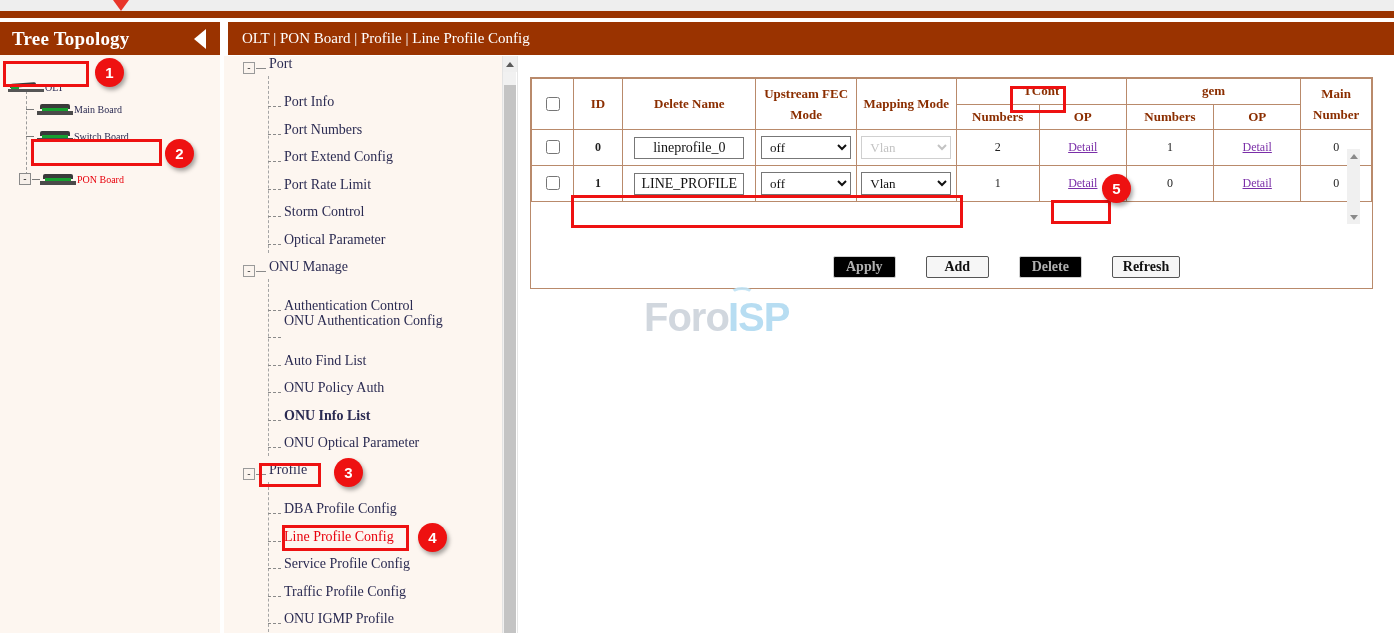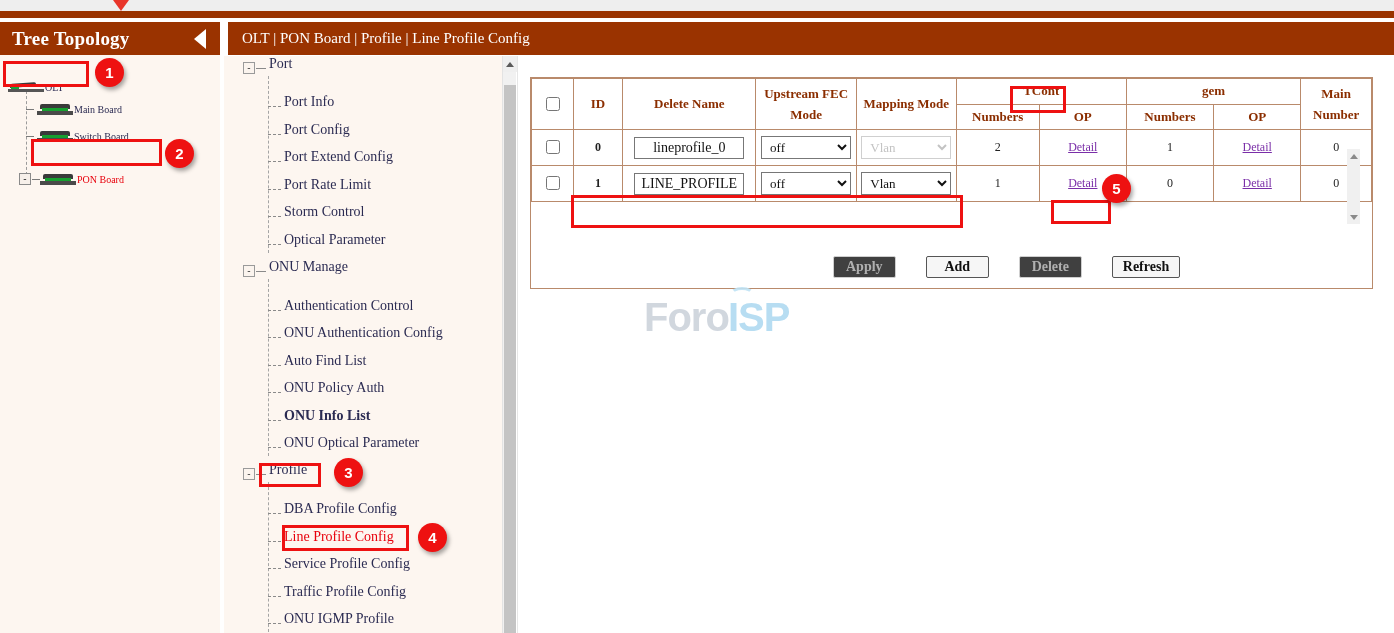--- a/index.html
+++ b/index.html
@@ -93,21 +93,21 @@
   .tscroll .a { position:absolute; left:0; width:13px; height:12px; display:flex; align-items:center; justify-content:center; }
   .tscroll .a.top { top:1px; } .tscroll .a.bot { bottom:1px; }
   .tri-up-s { width:0;height:0;border-left:4px solid transparent;border-right:4px solid transparent;border-bottom:5px solid #8a8a8a; }
   .tri-dn-s { width:0;height:0;border-left:4px solid transparent;border-right:4px solid transparent;border-top:5px solid #8a8a8a; }
 
   
   .btn-row { position:absolute; left:12px; top:200px; width:843px; display:flex; justify-content:center; gap:30px; padding-left:110px; }
   .btn { min-width:63px; height:22px; border:1px solid #555; background:#f6f6f6; font-size:14px;
     font-family:"Liberation Serif", serif; font-weight:bold; color:#111; cursor:pointer; padding:0 10px;
     border-radius:2px; }
-  .btn.disabled { color:#b0b0b0; border:1px solid #cfcfcf; background:#404040; cursor:default; }
+  .btn.disabled { color:#b0b0b0; border:1px solid #cfcfcf; background:#000000; cursor:default; }
 
   .attention { position:absolute; left:12px; top:253px; font-size:13px; font-family:"Liberation Serif", serif; color:#222; white-space:nowrap; }
   .attention .k { color:#f0a030; }
 
   
   .watermark { position:absolute; left:126px; top:233px; width:160px; height:48px; pointer-events:none; }
   .wm-foro { position:absolute; left:0; top:6px; font-size:40px; font-weight:bold; color:#9aa7b8; opacity:.45;
     font-family:"Liberation Sans", sans-serif; letter-spacing:-1px; }
   .wm-isp { position:absolute; left:84px; top:6px; font-size:40px; font-weight:bold; color:#9fd2ee; opacity:.75;
     font-family:"Liberation Sans", sans-serif; letter-spacing:-1px; }
@@ -192,39 +192,39 @@
     <div class="menu-list">
 
       <div class="mexp" style="left:19px; top:6px;">-</div>
       <div class="mdash" style="left:32px; top:12px; width:10px;"></div>
       <div class="mnode group" style="left:45px; top:0px;">Port</div>
       <div class="mvert" style="left:44px; top:20px; height:177px;"></div>
 
       <div class="mleaf-dash" style="left:44px; top:50px;"></div>
       <div class="mnode" style="left:60px; top:38px;text-align:right;">Port Info</div>
       <div class="mleaf-dash" style="left:44px; top:78px;"></div>
-      <div class="mnode" style="left:60px; top:66px;">Port Config</div>
+      <div class="mnode" style="left:60px; top:66px;">Port Numbers</div>
       <div class="mleaf-dash" style="left:44px; top:105px;"></div>
       <div class="mnode" style="left:60px; top:93px;">Port Extend Config</div>
       <div class="mleaf-dash" style="left:44px; top:133px;"></div>
       <div class="mnode" style="left:60px; top:121px;">Port Rate Limit</div>
       <div class="mleaf-dash" style="left:44px; top:160px;"></div>
       <div class="mnode" style="left:60px; top:148px;">Storm Control</div>
       <div class="mleaf-dash" style="left:44px; top:188px;"></div>
       <div class="mnode" style="left:60px; top:176px;">Optical Parameter</div>
 
       <div class="mexp" style="left:19px; top:209px;">-</div>
       <div class="mdash" style="left:32px; top:215px; width:10px;"></div>
       <div class="mnode group" style="left:45px; top:203px;">ONU Manage</div>
       <div class="mvert" style="left:44px; top:223px; height:177px;"></div>
 
       <div class="mleaf-dash" style="left:44px; top:254px;"></div>
       <div class="mnode" style="left:60px; top:242px;">Authentication Control</div>
       <div class="mleaf-dash" style="left:44px; top:281px;"></div>
-      <div class="mnode" style="left:60px; top:269px;">ONU Authentication Config</div>
+      <div class="mnode" style="left:60px; top:257px;">ONU Authentication Config</div>
       <div class="mleaf-dash" style="left:44px; top:309px;"></div>
       <div class="mnode" style="left:60px; top:297px;">Auto Find List</div>
       <div class="mleaf-dash" style="left:44px; top:336px;"></div>
       <div class="mnode" style="left:60px; top:324px;">ONU Policy Auth</div>
       <div class="mleaf-dash" style="left:44px; top:364px;"></div>
       <div class="mnode" style="left:60px; top:352px;font-weight:bold;">ONU Info List</div>
       <div class="mleaf-dash" style="left:44px; top:391px;"></div>
       <div class="mnode" style="left:60px; top:379px;">ONU Optical Parameter</div>
 
       <div class="mexp" style="left:19px; top:412px;">-</div>

